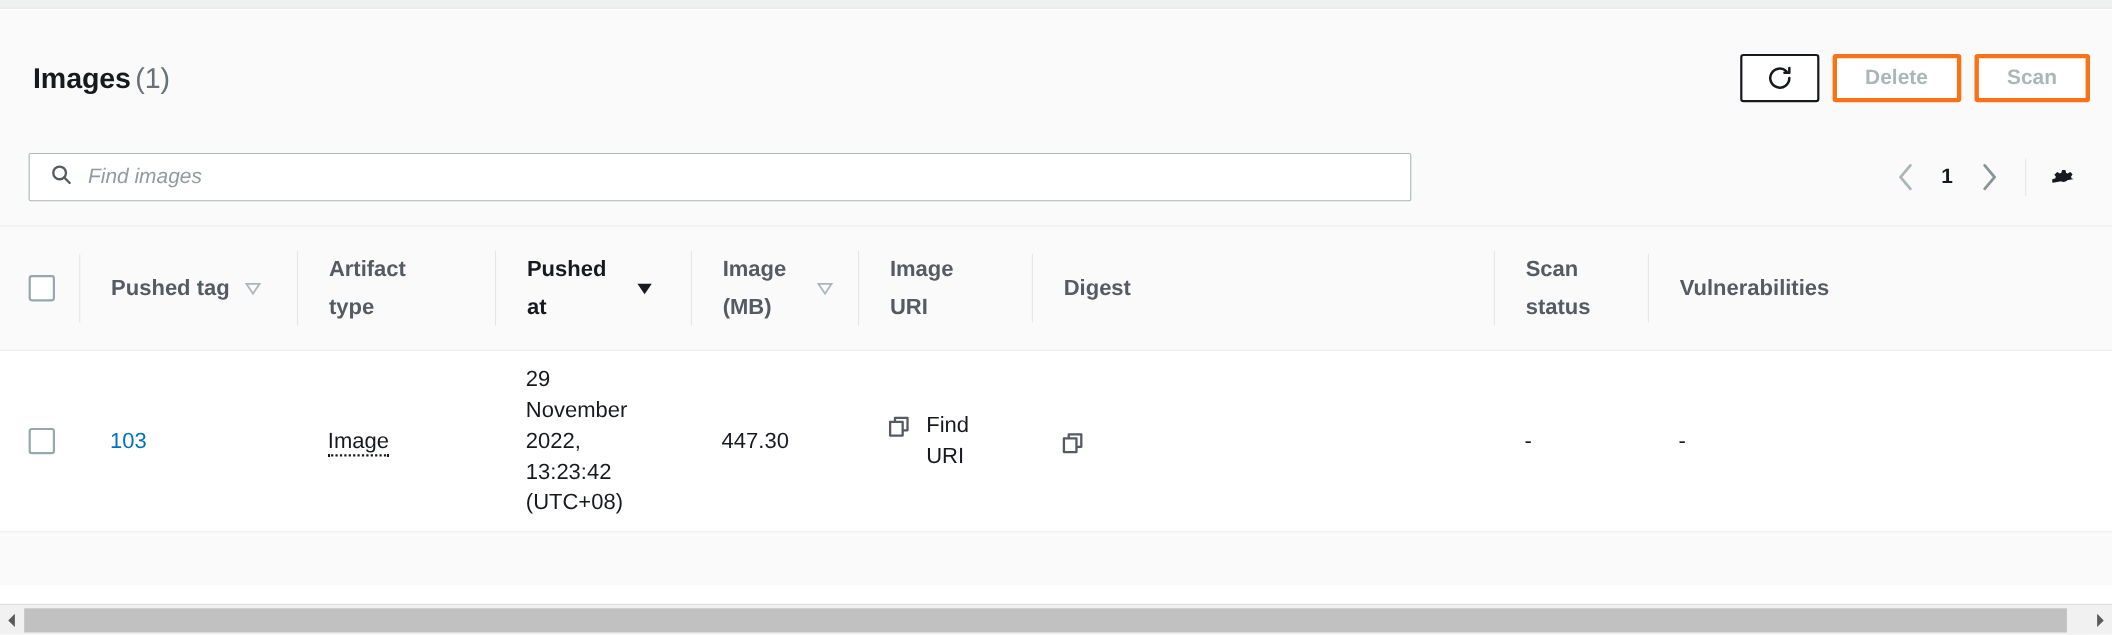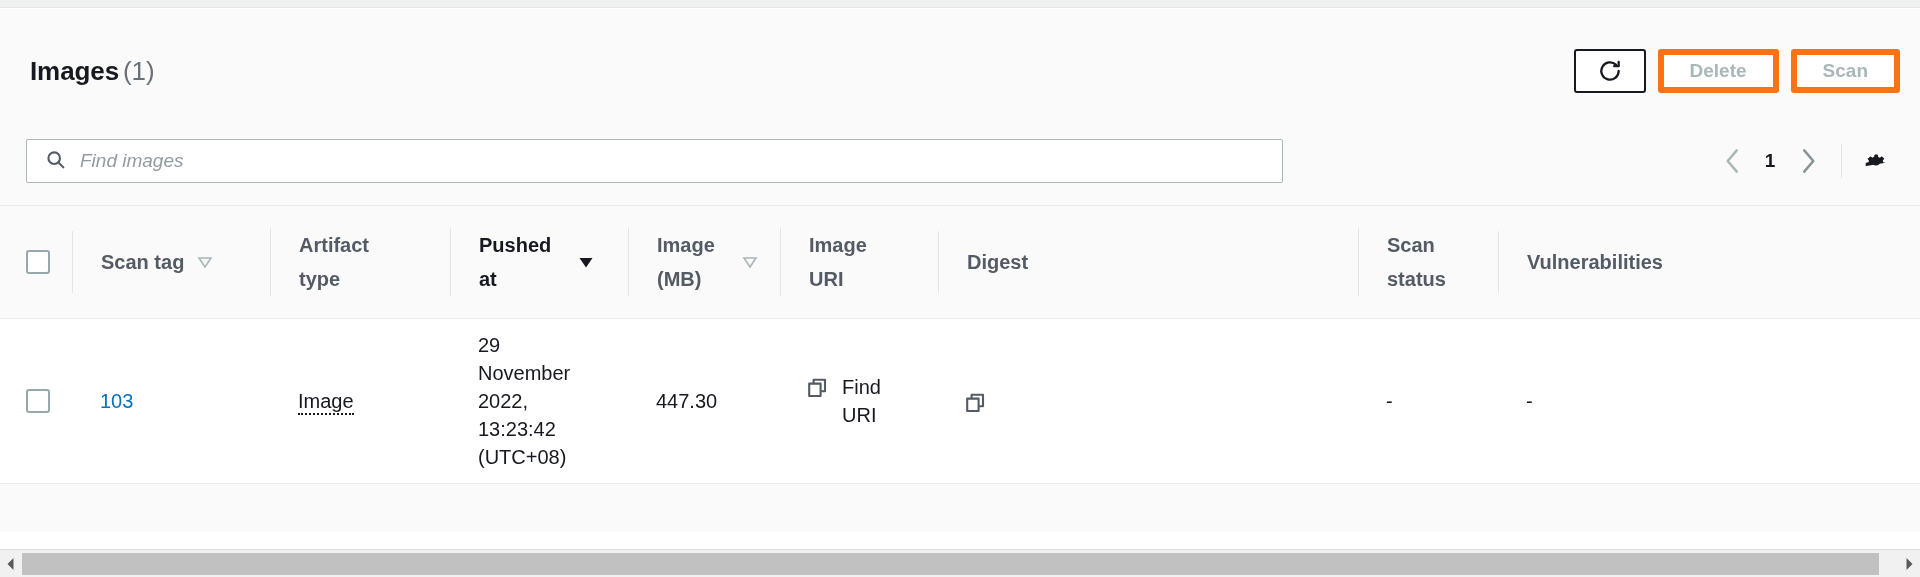--- a/index.html
+++ b/index.html
@@ -81,21 +81,21 @@
     cursor: pointer;
     white-space: nowrap;
   }
   .btn-icon-only {
     width: 72px;
     padding: 0;
     border: 2px solid #16191f;
     color: #16191f;
   }
   .btn-disabled {
-    border: 6px solid #f97316;
+    border: 4px solid #f97316;
     color: #aab7b8;
     cursor: default;
   }
   .refresh-glyph {
     display: block;
     width: 26px; height: 26px;
   }
 
   
   .filter-row {
@@ -403,21 +403,21 @@
         <thead>
           <tr>
             <th class="no-rule">
               <div class="th-inner" style="padding-left:26px;border-left:0">
                 <span class="cb"></span>
               </div>
             </th>
 
             <th>
               <div class="th-inner">
-                <span class="th-label">Scan tag</span>
+                <span class="th-label">Pushed tag</span>
                 <span>
                   <svg class="sort-tri inactive" viewBox="0 0 18 18" fill="none" stroke="currentColor" stroke-width="1.6">
                     <polygon points="3,5 15,5 9,14"></polygon>
                   </svg>
                 </span>
               </div>
             </th>
 
             <th>
               <div class="th-inner">

